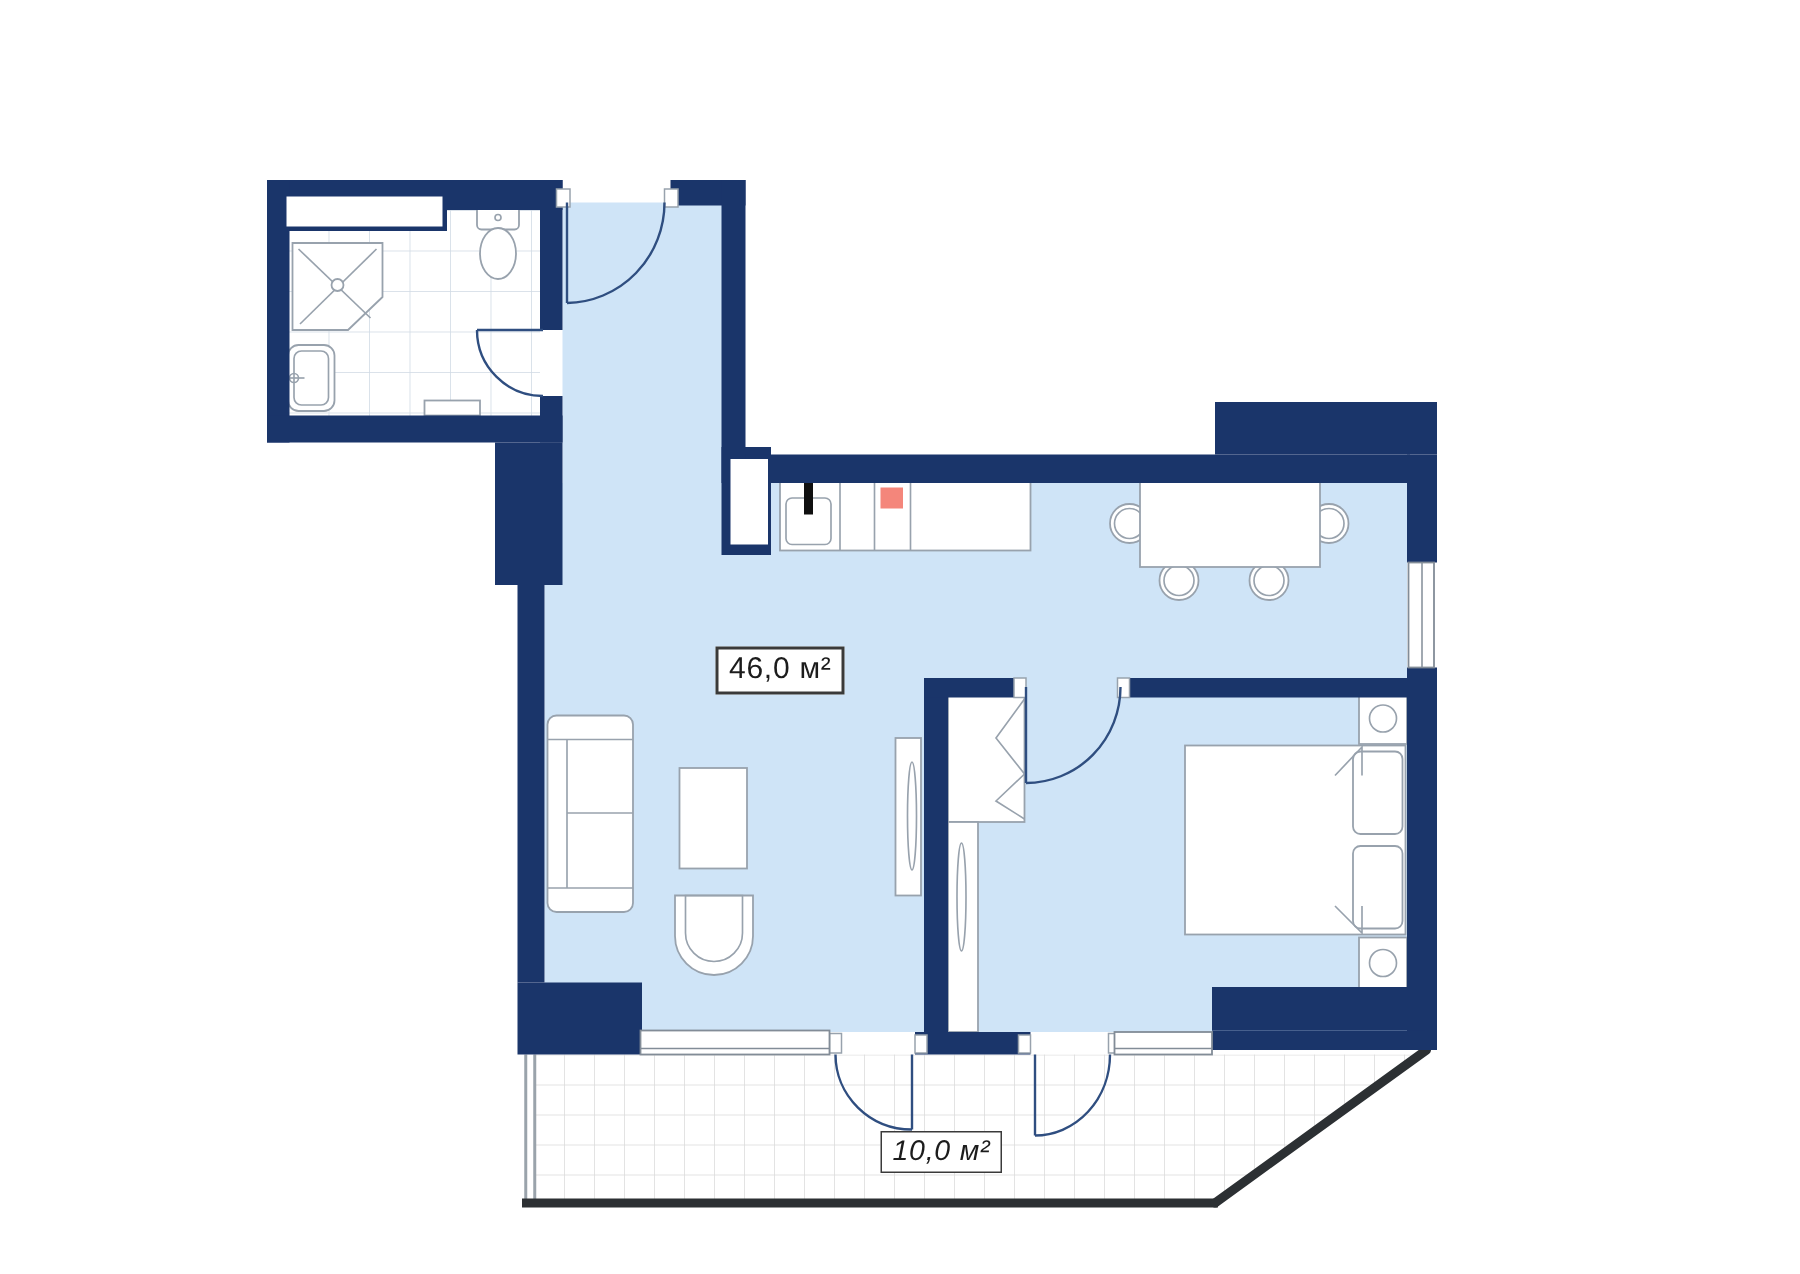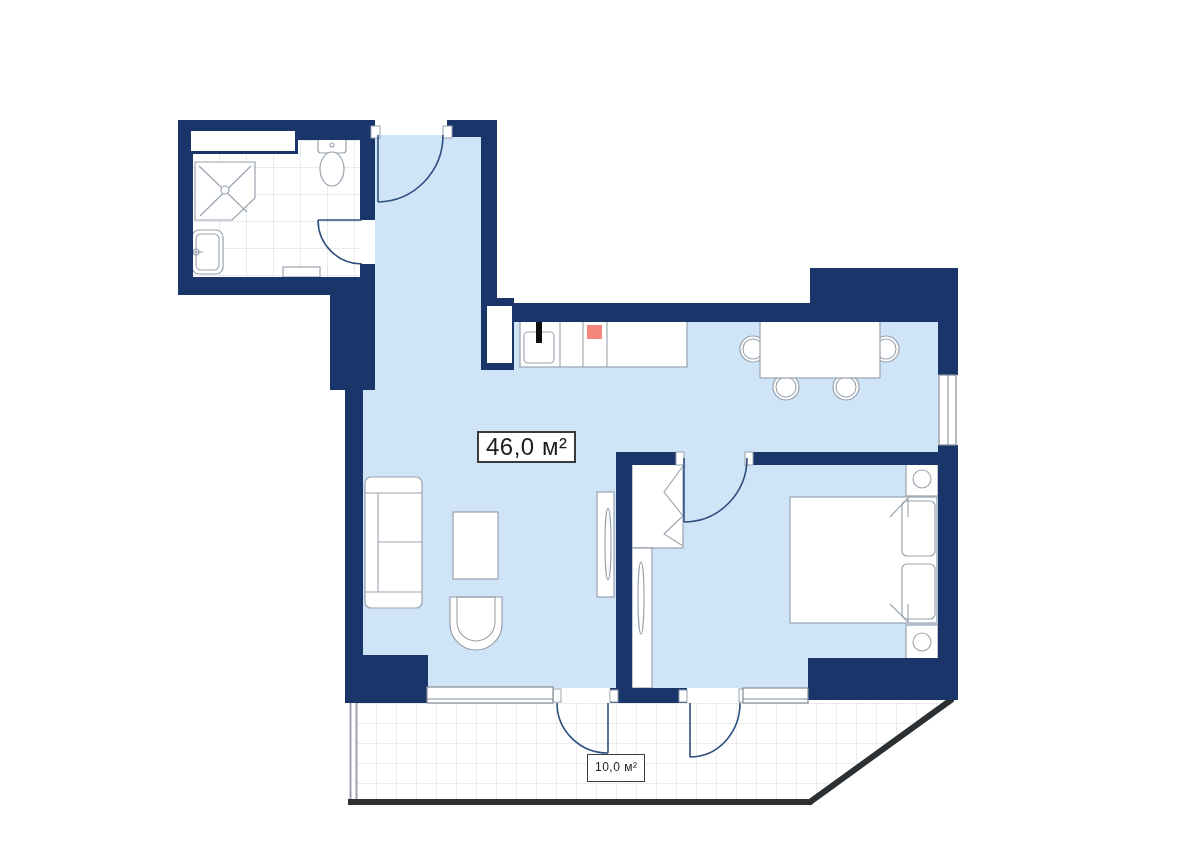--- a/index.html
+++ b/index.html
@@ -12,24 +12,24 @@
   .floor{fill:var(--floor,#cfe4f7);}
   .furn{fill:#ffffff;stroke:var(--outline,#98a2ad);stroke-width:1.2;}
   .furnline{fill:none;stroke:var(--outline,#98a2ad);stroke-width:1.1;}
   .cap{fill:#ffffff;stroke:var(--outline,#98a2ad);stroke-width:1;}
   .win{fill:#ffffff;stroke:var(--frame,#828c97);stroke-width:1.2;}
   .winline{fill:none;stroke:var(--frame,#828c97);stroke-width:1;}
   .doorline{fill:none;stroke:var(--door,#2f4e80);stroke-width:1.6;}
   .rail{stroke:var(--rail,#2c3033);}
   .area-label{
     position:absolute;background:#ffffff;border:2px solid #3a3a3a;color:#1c1c1c;
-    padding:1px 7px 2px 7px;font-size:24px;line-height:25px;white-space:nowrap;
+    padding:1px 7px 2px 7px;font-size:20px;line-height:25px;white-space:nowrap;
     letter-spacing:0.5px;
   }
-  .area-label.balcony{font-size:12px;line-height:23px;border-width:1.5px;}
+  .area-label.balcony{font-size:19px;line-height:23px;border-width:1.5px;font-style:italic;}
 </style>
 </head>
 <body>
 
 <div class="plan">
 <svg width="1200" height="849" viewBox="0 0 1200 849">
   <defs>
     <pattern id="tileBath" x="192" y="140" width="27" height="27" patternUnits="userSpaceOnUse">
       <path d="M0,0H27M0,0V27" fill="none" style="stroke:var(--tile-bath,#cfd9e4);stroke-width:1"></path>
     </pattern>

